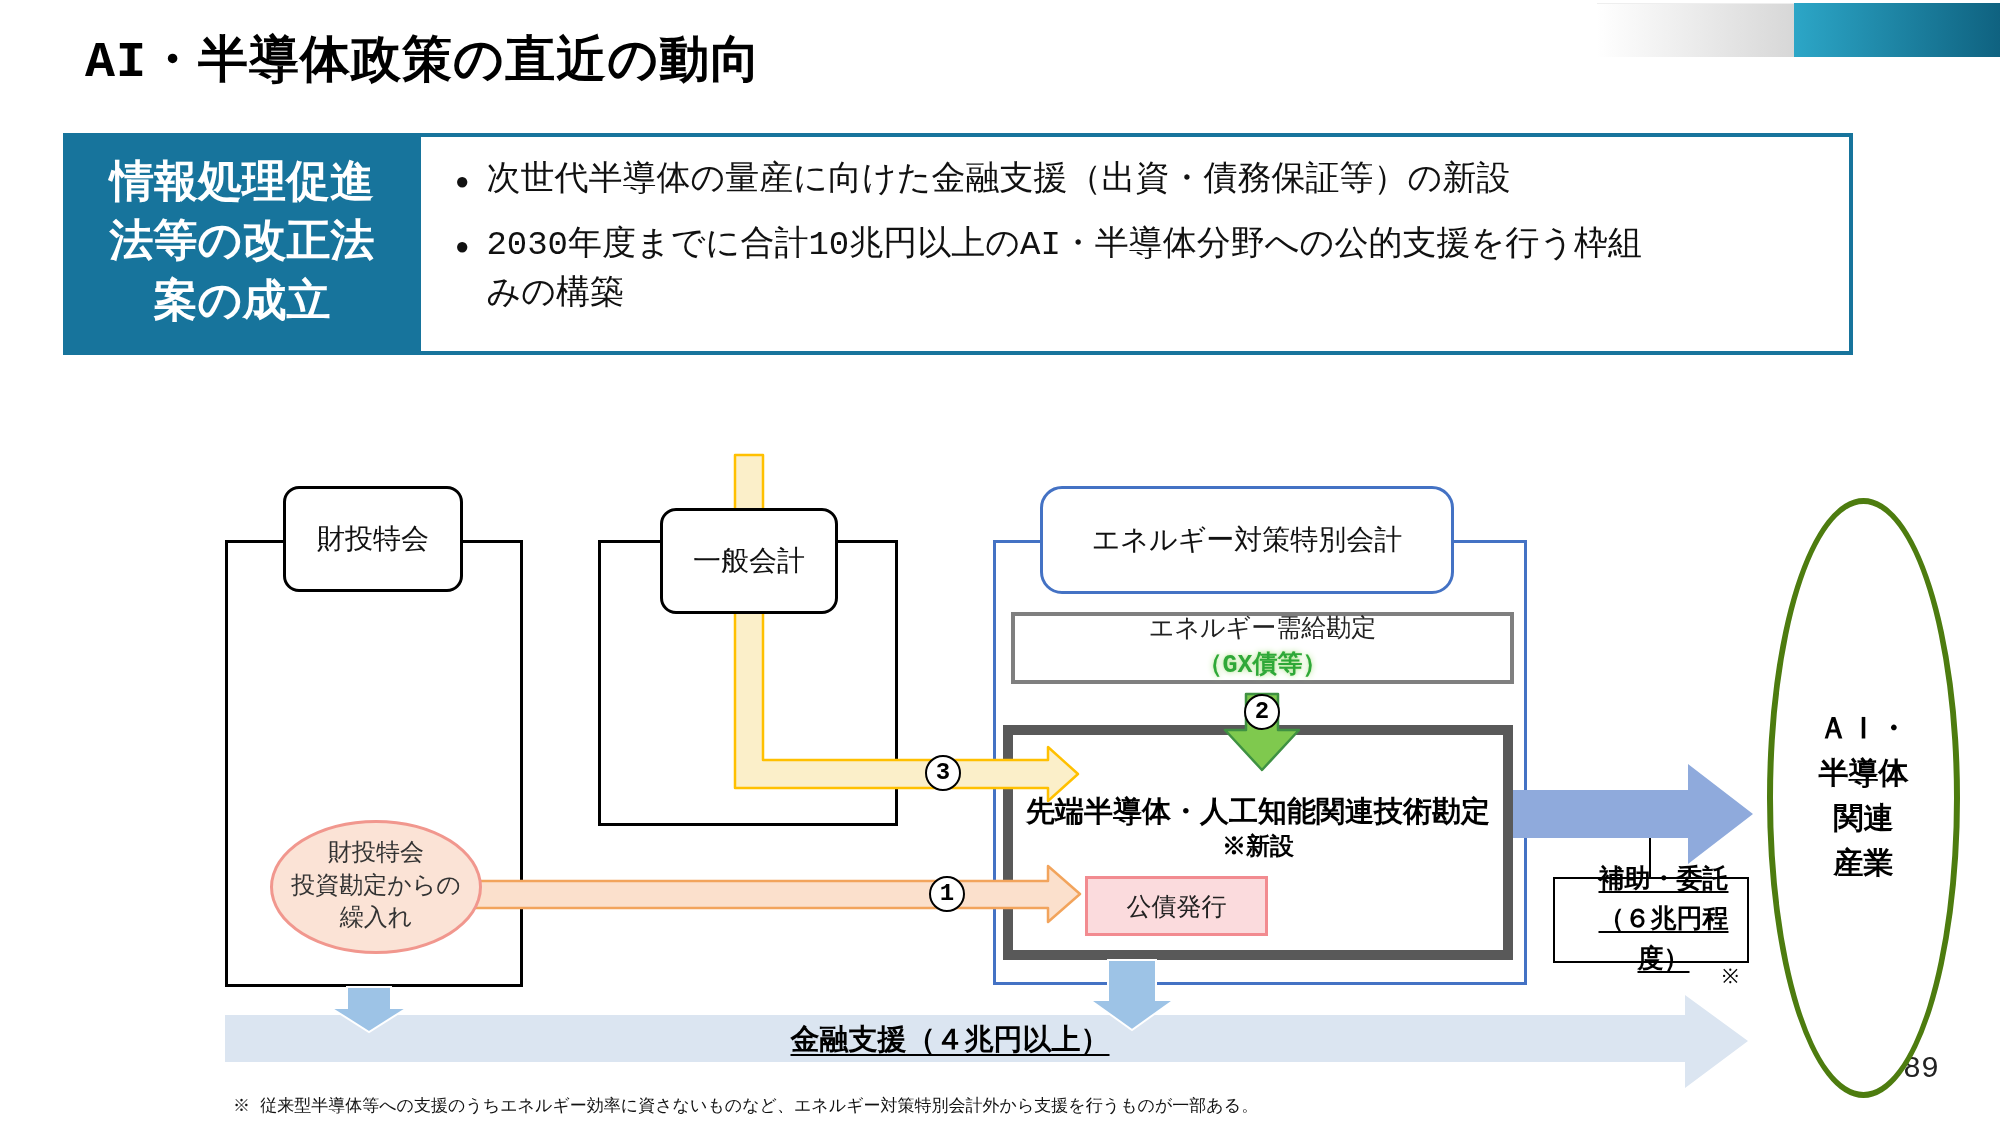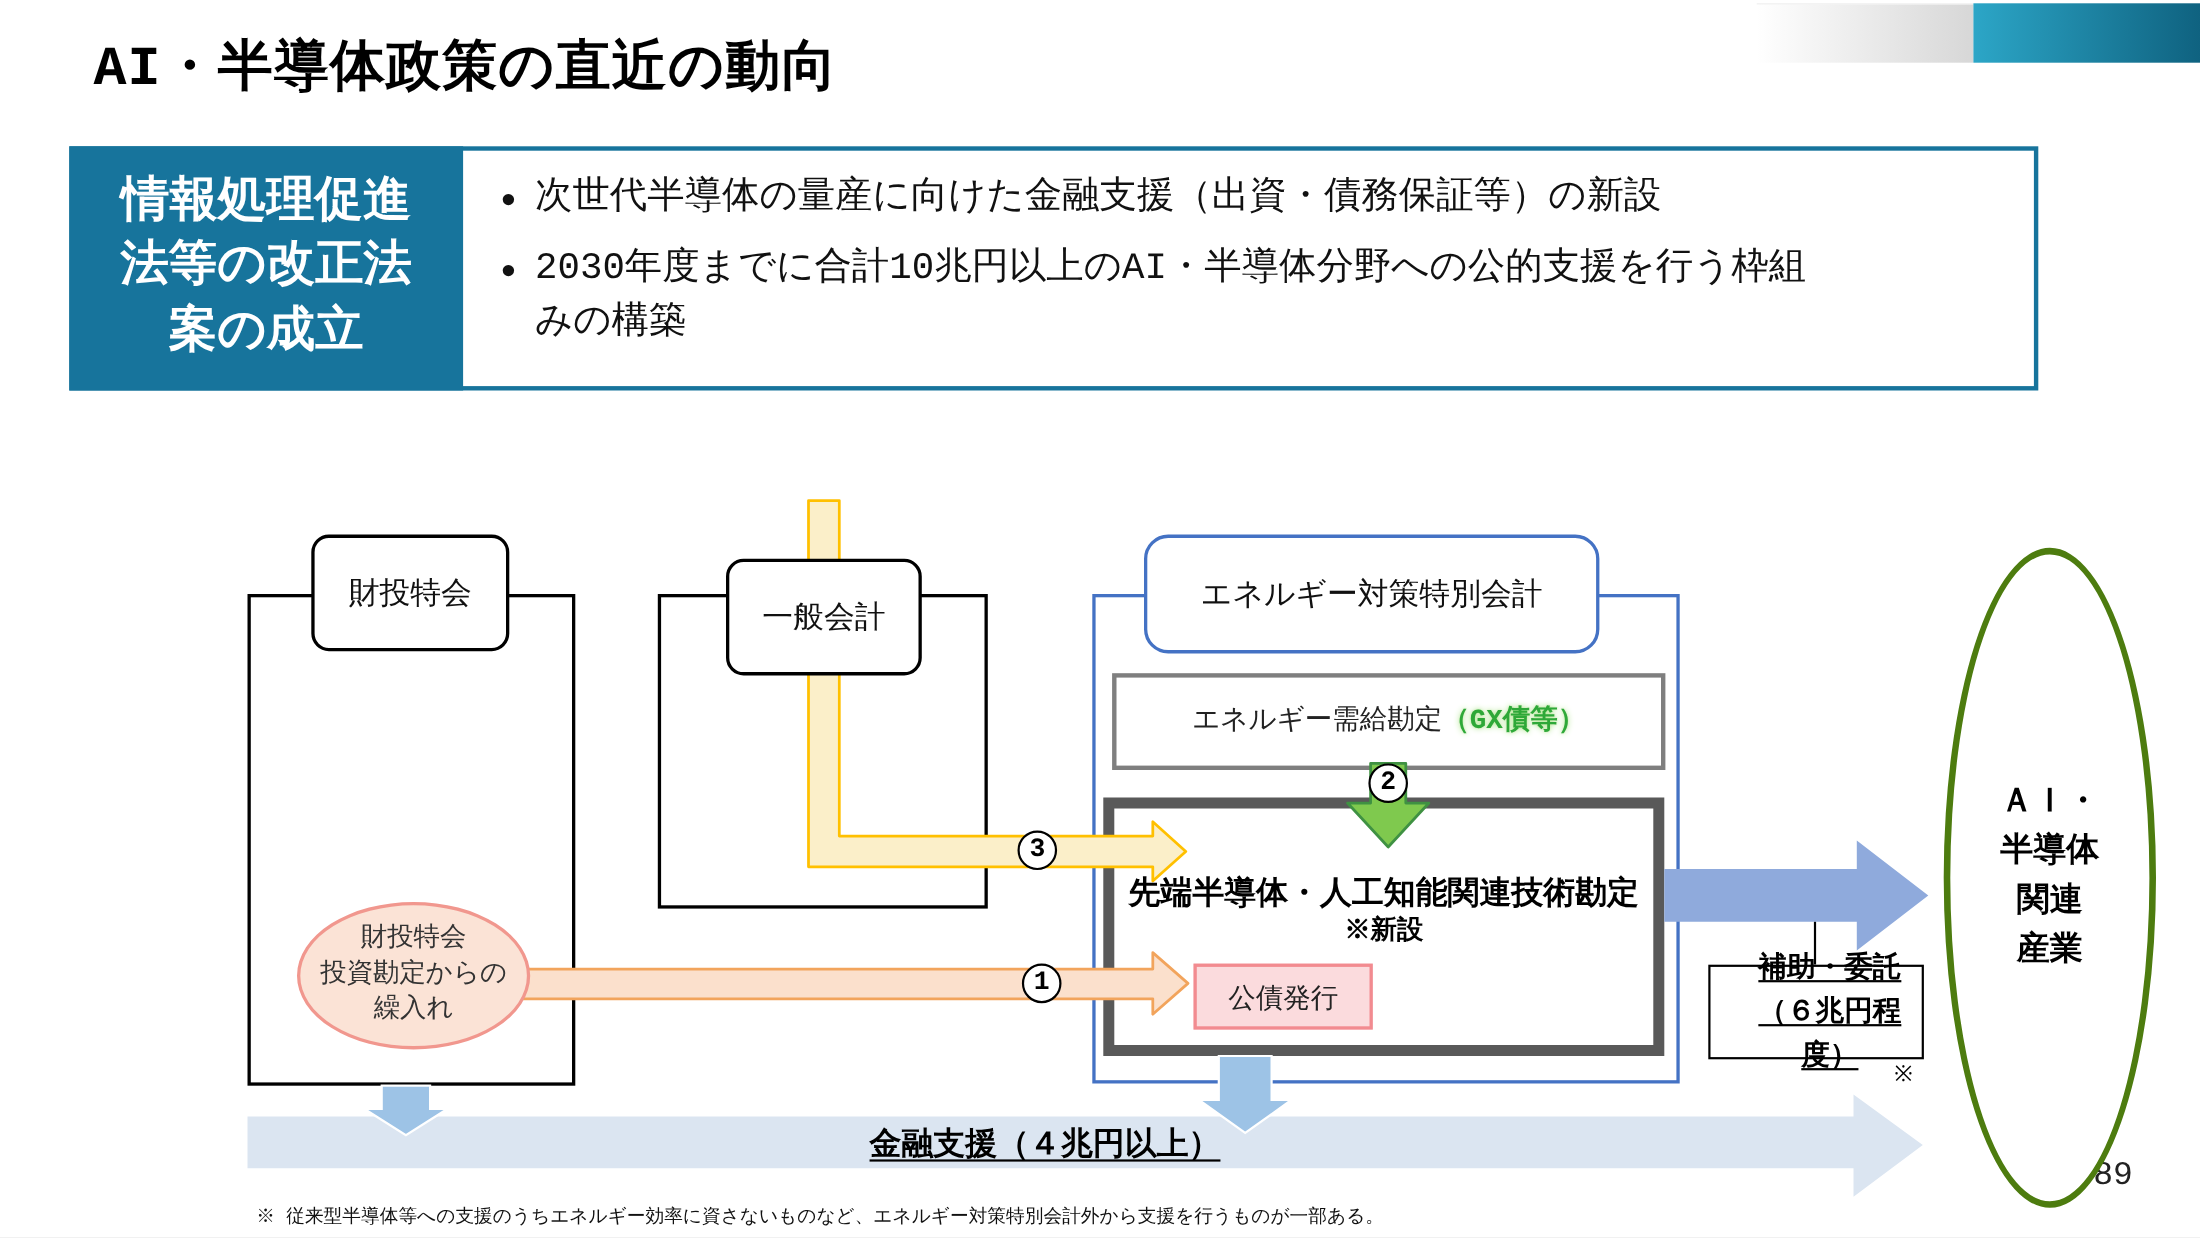--- a/index.html
+++ b/index.html
@@ -21,39 +21,39 @@
   .bullets{left:455px;top:156px;width:1370px;font-size:34px;line-height:1.42;color:#111;}
   .brow{display:flex;gap:17px;margin-bottom:17px;align-items:flex-start;}
   .bdot{font-size:24px;margin-top:10px;flex:0 0 auto;}
   .btext{display:block;max-width:1190px;}
 
   
   .layer1{z-index:1;}
   .c-zaito{left:225px;top:540px;width:298px;height:447px;border:3px solid #000;}
   .c-ippan{left:598px;top:540px;width:300px;height:286px;border:3px solid #000;}
   .c-energy{left:993px;top:540px;width:534px;height:445px;border:3px solid #4472c4;}
-  .gx-box{left:1011px;top:612px;width:503px;height:88px;border:4px solid #7f7f7f;background:#fff;flex-direction:row;line-height:1.45;}
+  .gx-box{left:1011px;top:612px;width:503px;height:72px;border:4px solid #7f7f7f;background:#fff;flex-direction:column;line-height:1.45;}
   .gx-line1{font-size:25px;color:#222;}
   .gx-line2{font-size:25px;font-weight:700;color:#2ea838;text-shadow:0 0 6px #abe28a,0 0 2px #d3f0bc;}
   .adv-box{left:1003px;top:725px;width:510px;height:235px;border:10px solid #595959;background:#fff;}
 
   
   .arrows{left:0;top:0;z-index:2;pointer-events:none;}
 
   
   .layer3{z-index:3;}
   .ellipse-fund{left:300px;top:378px;width:866px;height:92px;border-radius:50%;background:#fcf0cc;border:2px solid #f7d169;font-size:24px;line-height:1.55;color:#333;}
   .rlabel{background:#fff;border:3px solid #000;border-radius:16px;font-size:28px;color:#111;}
   .lab-zaito{left:283px;top:486px;width:180px;height:106px;}
   .lab-ippan{left:660px;top:486px;width:178px;height:106px;margin-top:22px;}
   .lab-energy{left:1040px;top:486px;width:414px;height:108px;border-color:#4472c4;border-radius:22px;}
   .adv-text{left:1006px;top:796px;width:504px;}
   .adv-line1{font-size:29px;font-weight:800;line-height:36px;text-align:center;}
   .adv-line2{font-size:24px;font-weight:800;line-height:32px;text-align:center;}
-  .kosai{left:1085px;top:876px;width:163px;height:60px;background:#fbdbdd;border:3px solid #f28b90;font-size:25px;color:#222;}
+  .kosai{left:1085px;top:876px;width:183px;height:60px;background:#fbdbdd;border:3px solid #f28b90;font-size:25px;color:#222;}
   .pink-ellipse{left:270px;top:820px;width:212px;height:134px;border-radius:50%;background:#fbe3d6;border:3px solid #f1978e;font-size:24px;line-height:1.35;color:#333;}
   .ai-ellipse{left:1767px;top:498px;width:193px;height:600px;border-radius:50%;background:#fff;border:6px solid #4d7c0f;font-size:30px;font-weight:800;line-height:1.5;}
   .hojo-box{left:1553px;top:877px;width:196px;height:86px;background:#fff;border:2px solid #000;font-size:26px;font-weight:800;line-height:1.55;text-decoration:underline;text-underline-offset:4px;padding-left:25px;}
   .hojo-mark{left:1722px;top:962px;font-size:20px;}
   .circ{width:36px;height:36px;border:2px solid #000;border-radius:50%;background:#fff;font-size:24px;font-weight:600;line-height:1;}
   .circ1{left:929px;top:876px;}
   .circ2{left:1244px;top:694px;}
   .circ3{left:925px;top:755px;}
   .fin-text{left:600px;top:1020px;width:700px;font-size:29px;font-weight:800;text-decoration:underline;text-underline-offset:5px;}
 

